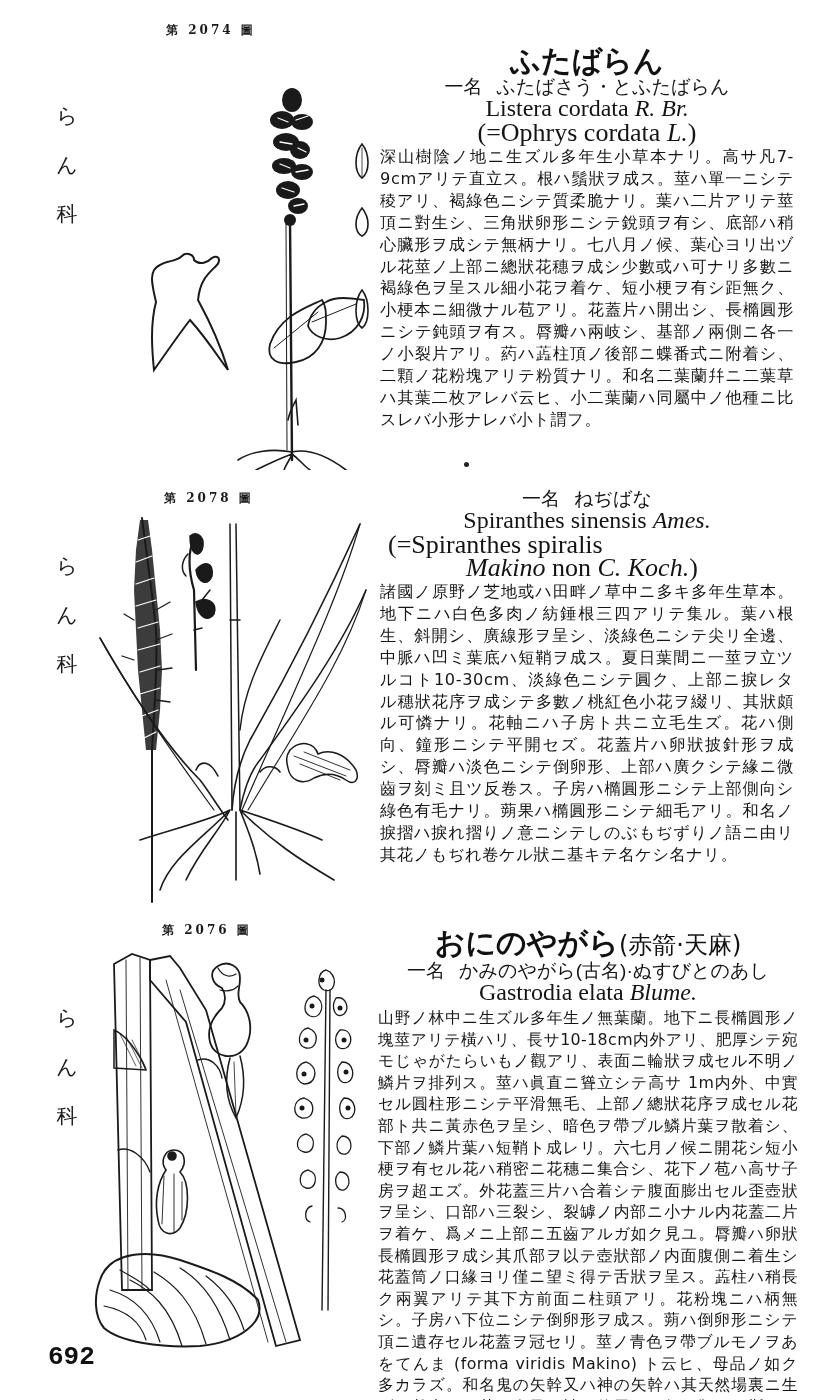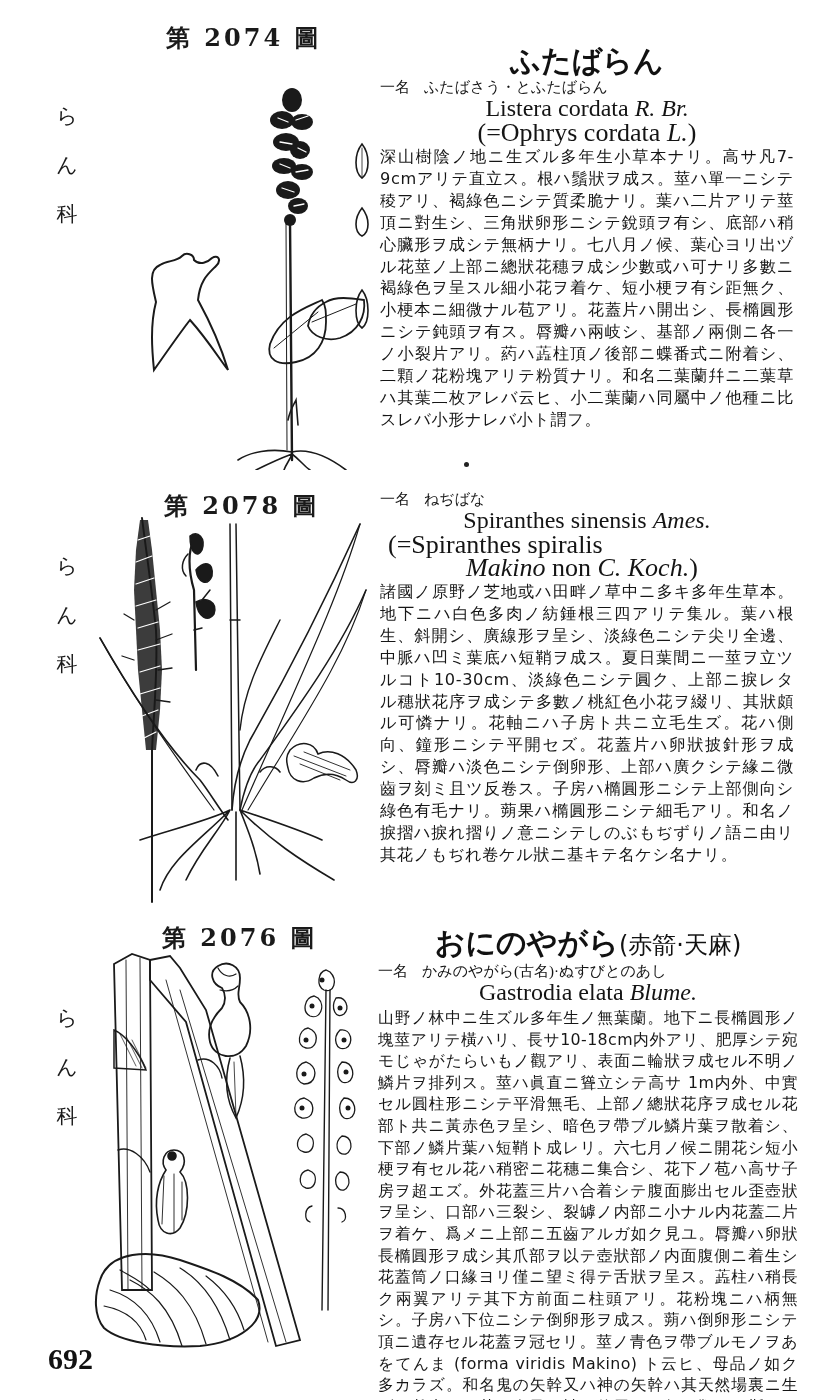--- a/index.html
+++ b/index.html
@@ -1,41 +1,41 @@
 <!DOCTYPE html>
 <html><head>
 <meta charset="utf-8">
 <style>
   * { box-sizing: border-box; margin: 0; padding: 0; }
   html, body { width: 840px; height: 1400px; background: #ffffff; overflow: hidden; }
   body { position: relative; font-family: "DejaVu Serif", serif; color: #141414; }
 
   .entry { position: absolute; left: 0; width: 840px; }
-  .fig-label { position: absolute; font-family: "DejaVu Serif", serif; font-weight: bold; font-size: 24px; letter-spacing: 3px; color: #1a1a1a; white-space: nowrap; }
+  .fig-label { position: absolute; font-family: "DejaVu Serif", serif; font-weight: bold; font-size: 12px; letter-spacing: 3px; color: #1a1a1a; white-space: nowrap; }
   .family { position: absolute; left: 52px; width: 30px; font-family: "DejaVu Sans", sans-serif; font-size: 21px; line-height: 49px; text-align: center; color: #1a1a1a; }
   .family span { display: block; }
 
   .drawing { position: absolute; }
   .drawing svg { width: 100%; height: 100%; display: block; }
 
   .text-col { position: absolute; left: 380px; width: 414px; }
   .jp-title { text-align: center; font-family: "DejaVu Sans", sans-serif; font-weight: bold; font-size: 30px; line-height: 34px; color: #111; }
   .jp-title .kanji { font-weight: normal; font-size: 24px; }
-  .alias { text-align: left; font-family: Liberation Serif, serif; font-size: 15px; line-height: 18px; }
+  .alias { text-align: center; font-family: Liberation Sans, sans-serif; font-size: 19px; line-height: 18px; }
   .alias .lbl { margin-right: 14px; }
   .sci { text-align: center; font-family: "Liberation Serif", serif; font-size: 24px; line-height: 25px; }
   .sci i, .syn i { font-style: italic; }
   .syn { font-family: "Liberation Serif", serif; font-size: 26px; line-height: 23px; }
   .syn.center { text-align: center; }
   .syn .indent { display: block; padding-left: 86px; }
   .body { font-family: "DejaVu Sans", sans-serif; font-size: 16.2px; line-height: 21.9px; letter-spacing: 0.6px; text-align: justify; color: #161616; margin-top: 2px; }
   .body.tight { font-size: 15.8px; line-height: 21.6px; letter-spacing: 0.4px; }
 
   .dot { position: absolute; left: 464px; top: 462px; width: 5px; height: 5px; background: #222; border-radius: 50%; }
-  .page-number { position: absolute; left: 48px; top: 1342px; font-family: Liberation Serif, serif; font-weight: bold; font-size: 30px; color: #111; }
+  .page-number { position: absolute; left: 48px; top: 1342px; font-family: Liberation Mono, monospace; font-weight: bold; font-size: 26px; color: #111; }
 </style>
 </head>
 <body>
 
 <section class="entry" style="top:0;height:480px;">
   <div class="fig-label" style="left:166px;top:22px;">第 2074 圖</div>
   <div class="family" style="top:92px;">
     <span>ら</span>
     <span>ん</span>
     <span>科</span>

